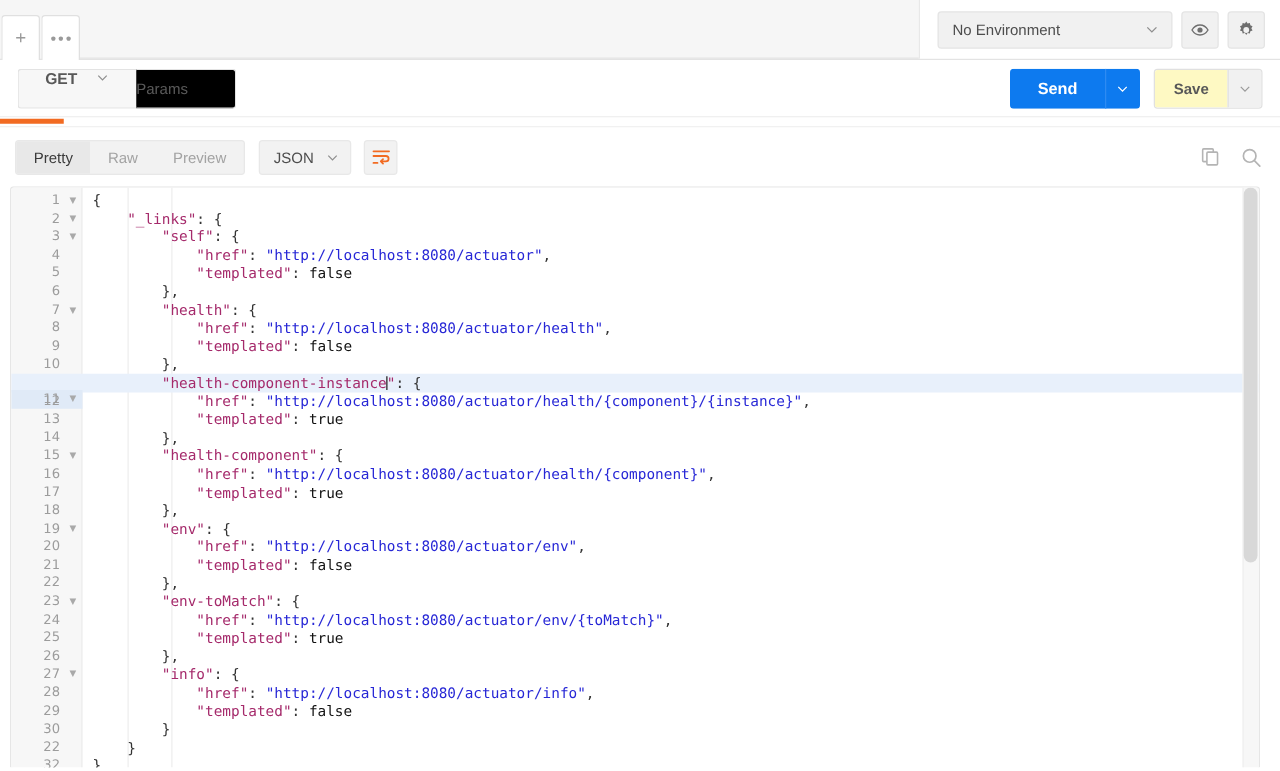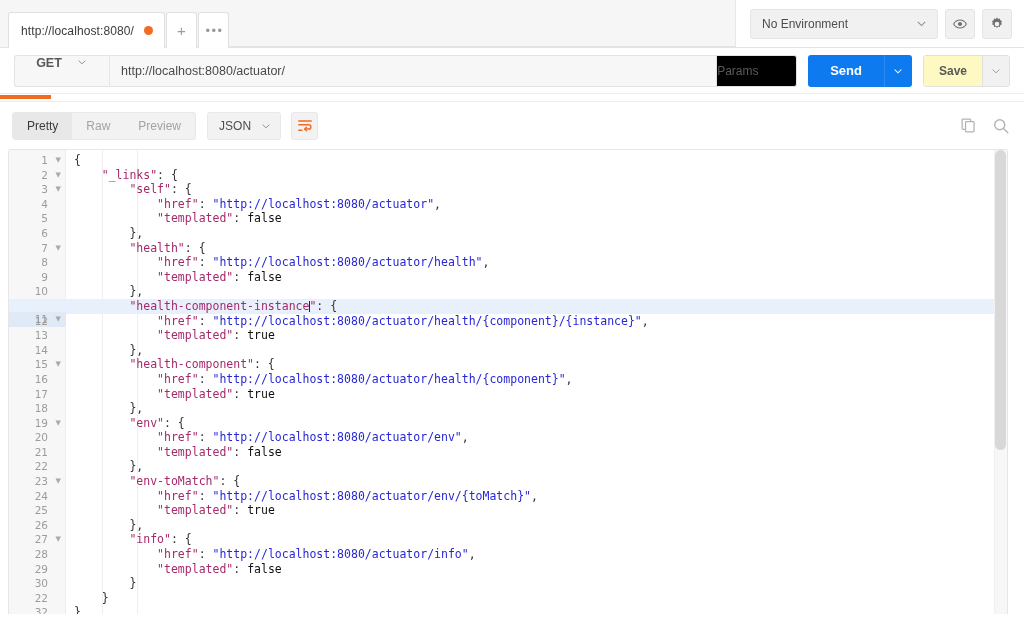--- a/index.html
+++ b/index.html
@@ -386,24 +386,20 @@
     background: #d8d8d8;
     border-radius: 6px;
   }
   svg { display: block; }
 </style>
 </head>
 <body>
 
 <div class="tabbar">
   <div class="tabbar-left">
-    <div class="req-tab">
-      <span class="req-tab-label">http://localhost:8080/</span>
-      <span class="unsaved-dot"></span>
-    </div>
     <div class="tab-plus">
       <span>+</span>
     </div>
     <div class="tab-more">
       <span>•••</span>
     </div>
   </div>
   <div class="tabbar-fill"></div>
 
   <div class="tabbar-right">
@@ -436,23 +432,20 @@
 
 <div class="urlbar">
   <div class="method-url">
     <div class="method-sel">
       <span>GET</span>
       <span>
         <svg width="12" height="12" viewBox="0 0 16 16">
             <path d="M3.5 6 L8 10.5 L12.5 6" fill="none" stroke="#8e8e8e" stroke-width="1.3"></path>
           </svg>
       </span>
-    </div>
-    <div class="url-input">
-      <span>http://localhost:8080/actuator/</span>
     </div>
     <div class="params-btn">
       <span>Params</span>
     </div>
   </div>
 
   <div class="send-group">
     <div class="send-btn">
       <span>Send</span>
     </div>

